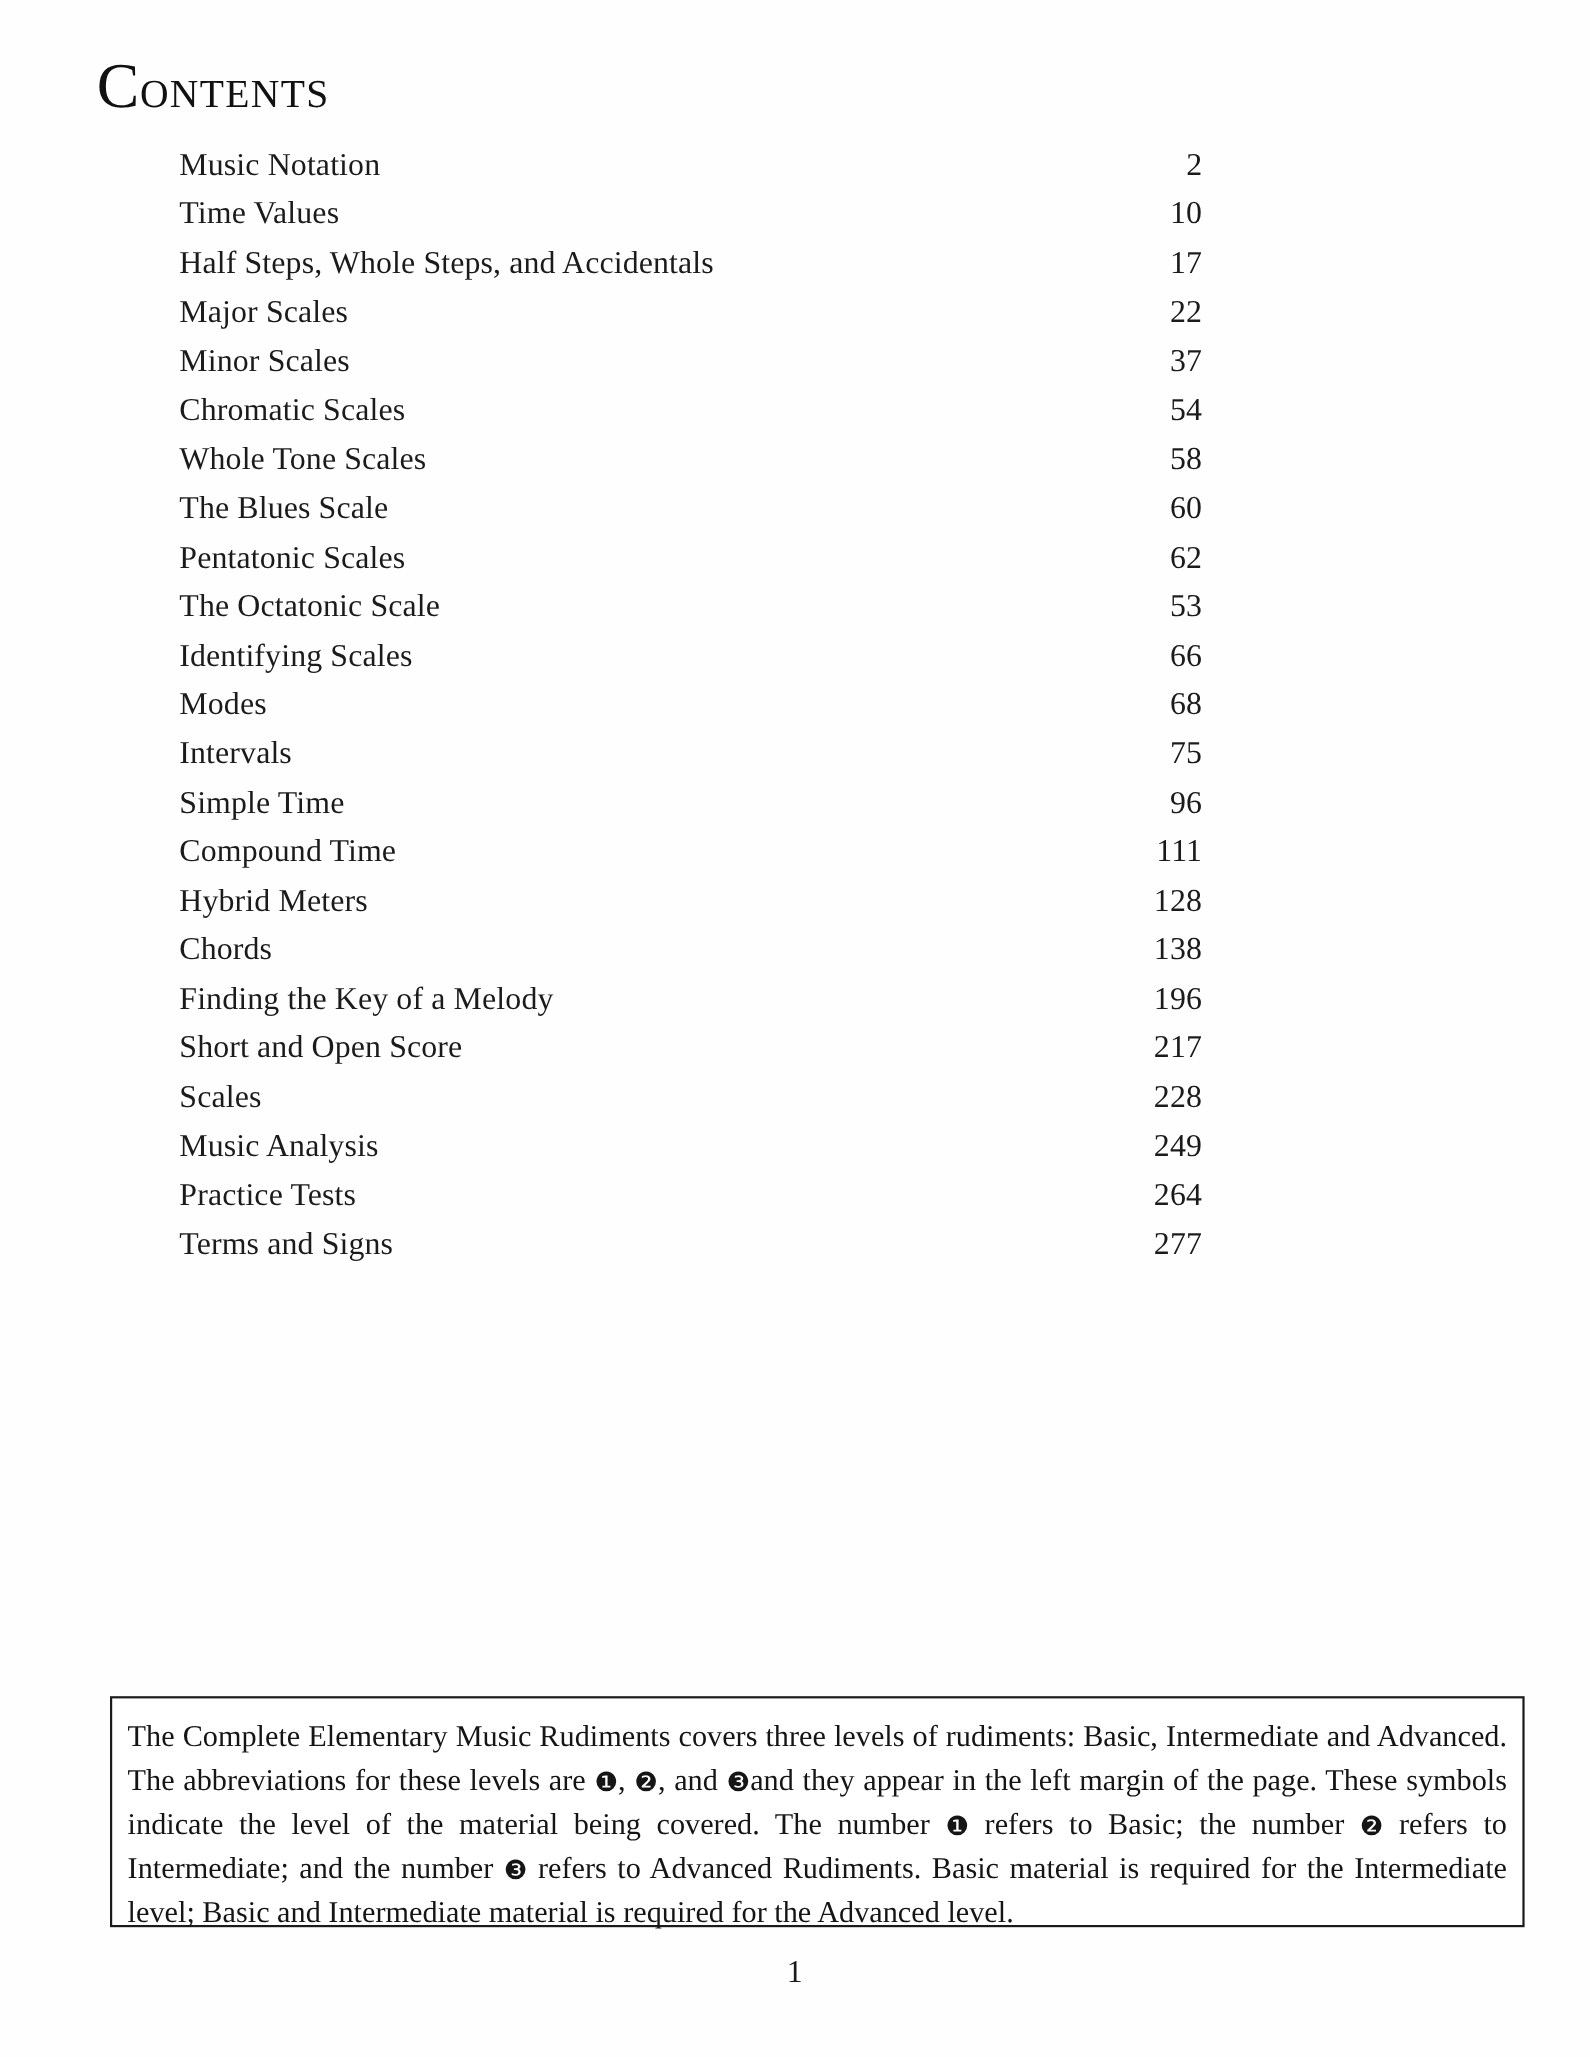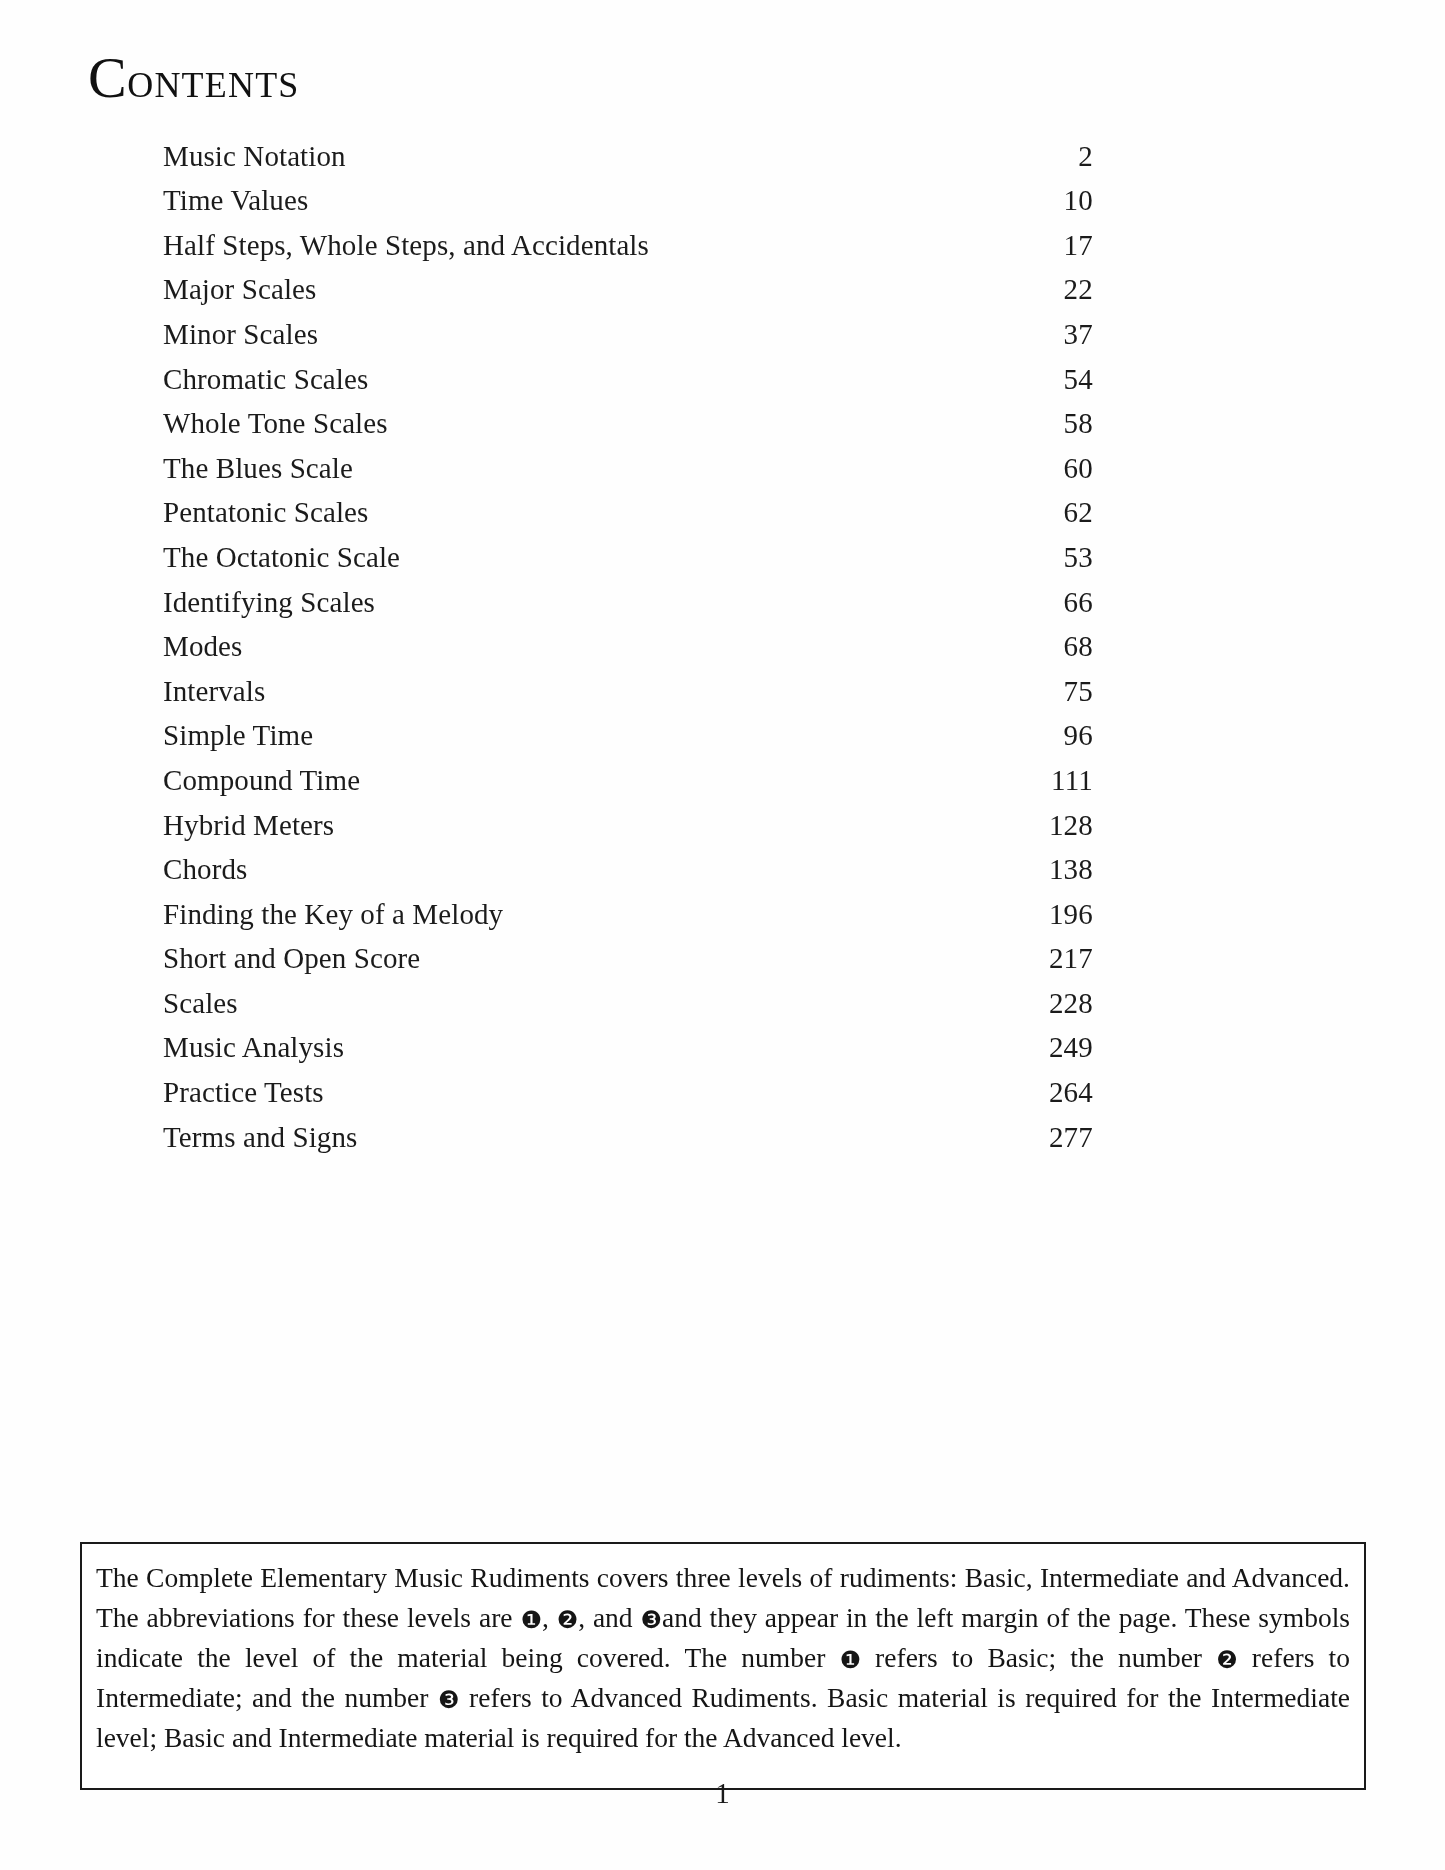--- a/index.html
+++ b/index.html
@@ -43,21 +43,21 @@
 
   
   .toc {
     position: absolute;
     left: 163px;
     top: 128px;
     width: 930px;
   }
   .toc-row {
     display: flex;
-    align-items: flex-end;
+    align-items: center;
     height: 44.6px;
     font-size: 29px;
     color: #1b1b1b;
   }
   .toc-label {
     flex: 0 0 auto;
     white-space: nowrap;
     letter-spacing: 0.1px;
   }
   .toc-filler {
@@ -67,24 +67,24 @@
     flex: 0 0 auto;
     width: 76px;
     text-align: right;
     font-size: 29px;
     letter-spacing: 0.2px;
   }
 
   
   .note-box {
     position: absolute;
-    left: 80px;
+    left: 100px;
     top: 1542px;
     width: 1286px;
-    height: 248px;
+    height: 210px;
     box-sizing: border-box;
     border: 2px solid #1a1a1a;
     background: #ffffff;
   }
   .note-text {
     position: absolute;
     left: 0;
     right: 0;
     top: 14px;
     padding: 0 14px;

